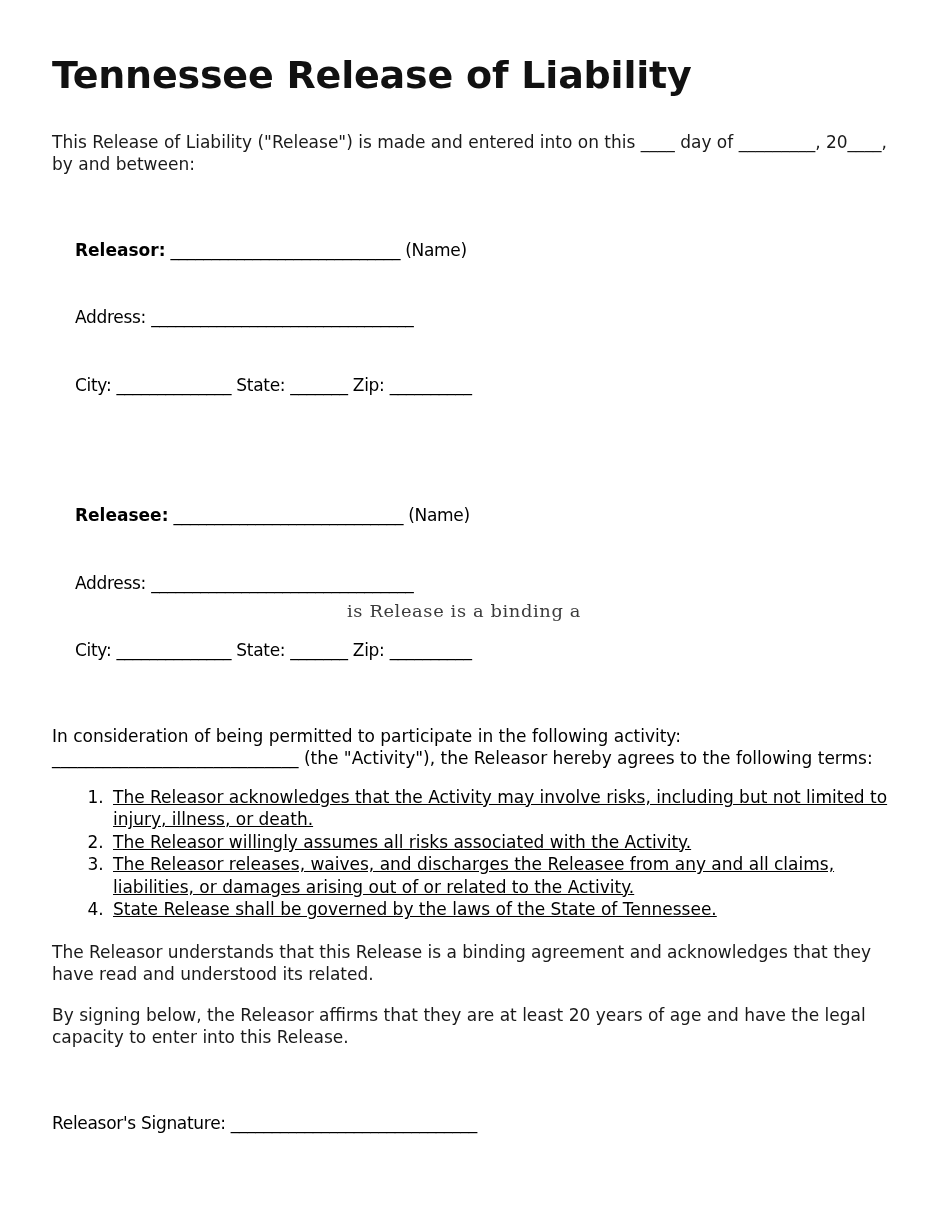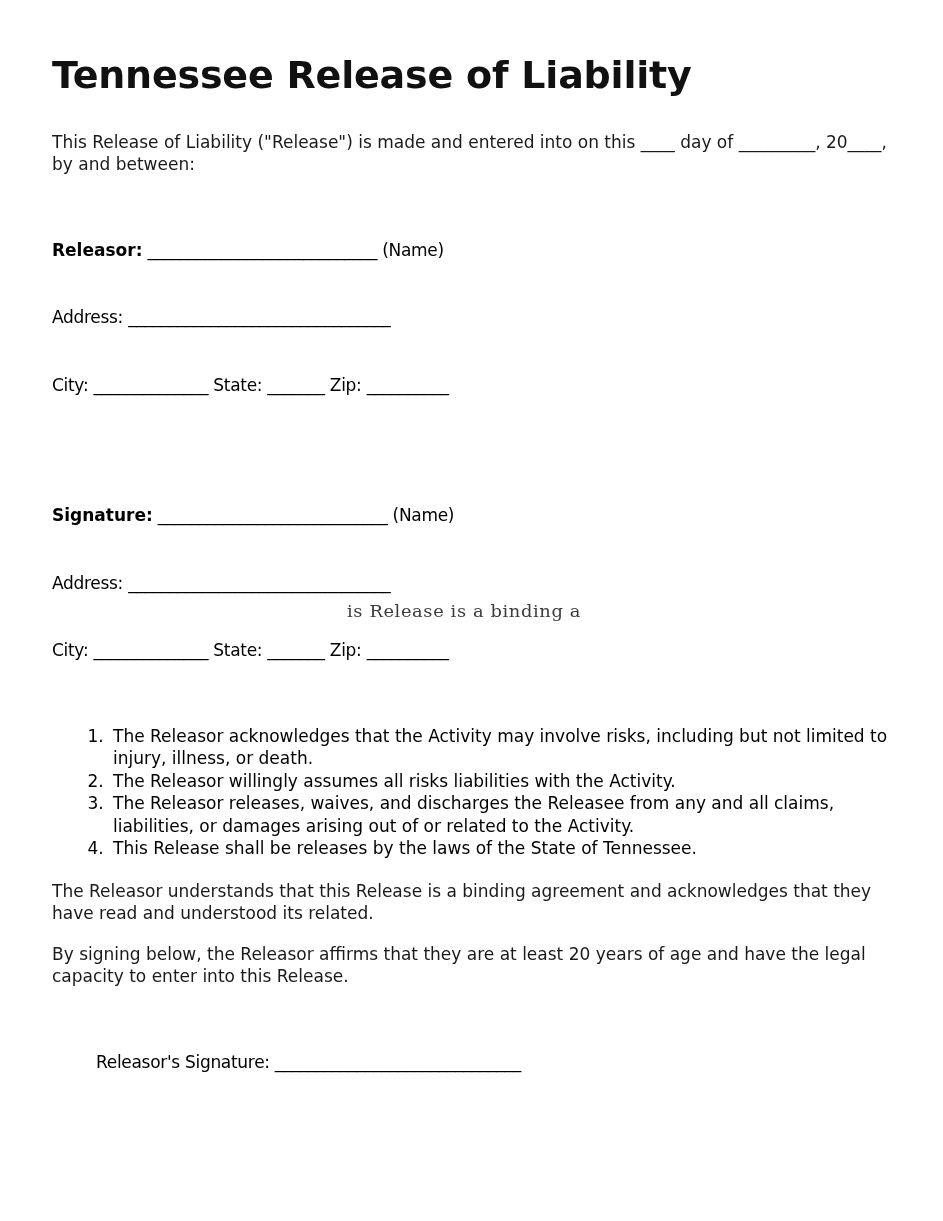--- a/index.html
+++ b/index.html
@@ -38,47 +38,48 @@
     margin: 0 0 18px 0;
     max-width: 845px;
     color: #1a1a1a;
   }
   .party-block {
     font-size: 17px;
     line-height: 22.5px;
     margin: 0 0 18px 0;
     white-space: pre-wrap;
   }
-  .party-line { display: block; }
+  .party-line { display: block; margin-left: 23px; }
   .party-label { font-weight: bold; }
   .blank { letter-spacing: -0.3px; }
   .consider {
     font-size: 17px;
     line-height: 22.5px;
     margin: 0 0 16px 0;
     max-width: 845px;
   }
   ol.terms {
     font-size: 17px;
     line-height: 22.5px;
     margin: 0 0 20px 0;
     padding-left: 57px;
     max-width: 860px;
   }
   ol.terms li {
     margin: 0 0 0 0;
     padding-left: 4px;
+    text-decoration: underline;
   }
   .sig-block {
     font-size: 17px;
     line-height: 22.5px;
     margin: 0 0 18px 0;
     white-space: pre-wrap;
   }
-  .sig-line { display: block; margin-left: 44px; }
+  .sig-line { display: block; }
 
   
   .overlay-text {
     position: absolute;
     left: 347px;
     top: 601px;
     font-family: "DejaVu Serif", serif;
     font-size: 17.5px;
     line-height: 20px;
     letter-spacing: 0.6px;
@@ -100,31 +101,32 @@
 
   <p class="para">This Release of Liability ("Release") is made and entered into on this ____ day of _________, 20____, by and between:</p>
 
   <div class="party-block">
     <span class="party-line"><span class="party-label">Releasor:</span><span class="blank"> ____________________________ (Name)</span></span>
     <span class="party-line blank">Address: ________________________________</span>
     <span class="party-line blank">City: ______________ State: _______ Zip: __________</span>
   </div>
 
   <div class="party-block">
-    <span class="party-line"><span class="party-label">Signature:</span><span class="blank"> ____________________________ (Name)</span></span>
+    <span class="party-line"><span class="party-label">Releasee:</span><span class="blank"> ____________________________ (Name)</span></span>
     <span class="party-line blank">Address: ________________________________</span>
     <span class="party-line blank">City: ______________ State: _______ Zip: __________</span>
   </div>
 
+  <p class="consider">In consideration of being permitted to participate in the following activity: _____________________________ (the "Activity"), the Releasor hereby agrees to the following terms:</p>
 
   <ol class="terms">
     <li>The Releasor acknowledges that the Activity may involve risks, including but not limited to injury, illness, or death.</li>
-    <li>The Releasor willingly assumes all risks liabilities with the Activity.</li>
+    <li>The Releasor willingly assumes all risks associated with the Activity.</li>
     <li>The Releasor releases, waives, and discharges the Releasee from any and all claims, liabilities, or damages arising out of or related to the Activity.</li>
-    <li>This Release shall be releases by the laws of the State of Tennessee.</li>
+    <li>State Release shall be governed by the laws of the State of Tennessee.</li>
   </ol>
 
   <p class="para">The Releasor understands that this Release is a binding agreement and acknowledges that they have read and understood its related.</p>
 
   <p class="para">By signing below, the Releasor affirms that they are at least 20 years of age and have the legal capacity to enter into this Release.</p>
 
   <div class="sig-block">
     <span class="sig-line blank">Releasor's Signature: ______________________________</span>
   </div>
 

